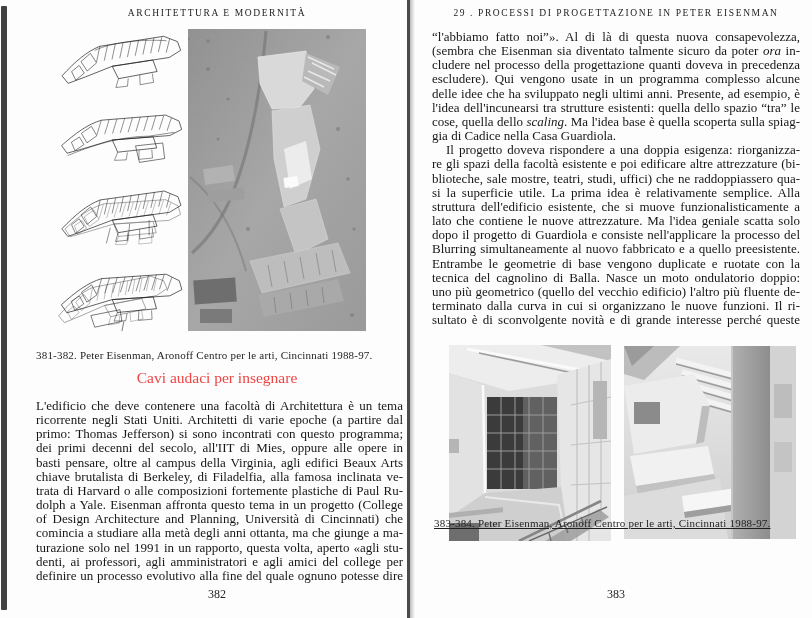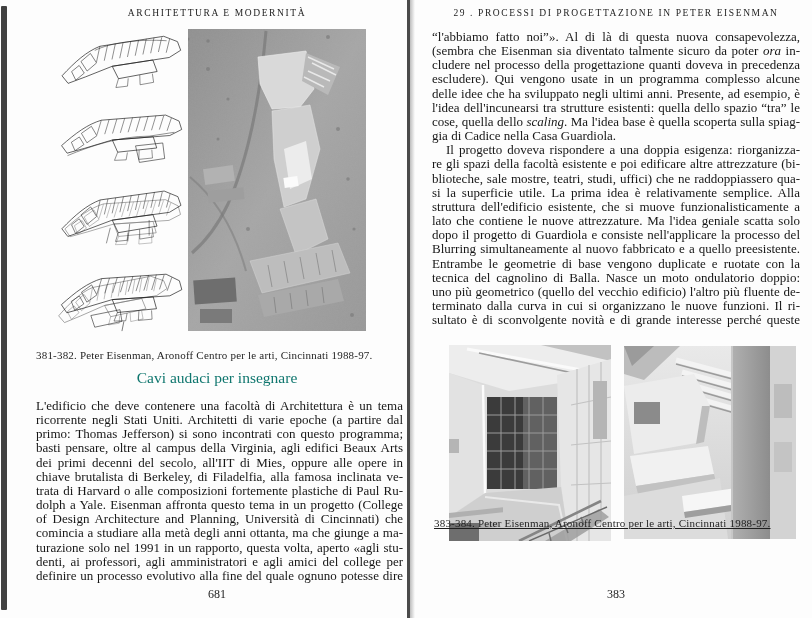--- a/index.html
+++ b/index.html
@@ -7,21 +7,21 @@
           font-family:"Liberation Serif","DejaVu Serif",serif;color:#1c1c1c;}
   .edge-bar{position:absolute;left:1px;top:6px;bottom:8px;width:6px;background:#414141;border-radius:1px;}
   .gutter-line{position:absolute;left:407px;top:0;bottom:0;width:3px;background:#4a4a4a;}
   .gutter-soft{position:absolute;left:410px;top:0;bottom:0;width:5px;background:linear-gradient(90deg,#bdbdbd,#fdfdfd);}
   .page{position:absolute;top:0;height:618px;}
   .page.left{left:28px;width:378px;}
   .page.right{left:432px;width:368px;}
   .running-header{position:absolute;top:8px;left:0;right:0;text-align:center;
                   font-size:9.5px;letter-spacing:1.6px;color:#222;}
   .caption{position:absolute;font-size:11px;color:#1e1e1e;letter-spacing:.2px;}
-  .section-heading{position:absolute;left:0;right:0;text-align:center;font-size:15.5px;color:#0f766e;}
+  .section-heading{position:absolute;left:0;right:0;text-align:center;font-size:15.5px;color:#ef4444;}
   .body-text{position:absolute;font-size:13px;line-height:14.15px;color:#161616;}
   .tline{text-align:justify;text-align-last:justify;white-space:normal;}
   .tlast{text-align-last:left;}
   .tindent{text-indent:14px;}
   .page-number{position:absolute;left:0;right:0;text-align:center;font-size:12px;color:#222;}
   .fig{position:absolute;}
   svg{display:block;}
 </style>
 </head>
 <body>
@@ -121,33 +121,33 @@
     </div>
 
     <div class="caption" style="left:8px;top:341px;margin-top:8px;">381-382. Peter Eisenman, Aronoff Centro per le arti, Cincinnati 1988-97.</div>
 
     <div class="section-heading" style="top:369px;">Cavi audaci per insegnare</div>
 
     <div class="body-text" style="left:8px;top:399px;width:367px;">
         <div class="tline">L'edificio che deve contenere una facoltà di Architettura è un tema</div>
         <div class="tline">ricorrente negli Stati Uniti. Architetti di varie epoche (a partire dal</div>
         <div class="tline">primo: Thomas Jefferson) si sono incontrati con questo programma;</div>
+        <div class="tline">dei primi decenni del secolo, all'IIT di Mies, oppure alle opere in</div>
         <div class="tline">basti pensare, oltre al campus della Virginia, agli edifici Beaux Arts</div>
-        <div class="tline">dei primi decenni del secolo, all'IIT di Mies, oppure alle opere in</div>
         <div class="tline">chiave brutalista di Berkeley, di Filadelfia, alla famosa inclinata ve-</div>
         <div class="tline">trata di Harvard o alle composizioni fortemente plastiche di Paul Ru-</div>
         <div class="tline">dolph a Yale. Eisenman affronta questo tema in un progetto (College</div>
         <div class="tline">of Design Architecture and Planning, Università di Cincinnati) che</div>
         <div class="tline">comincia a studiare alla metà degli anni ottanta, ma che giunge a ma-</div>
         <div class="tline">turazione solo nel 1991 in un rapporto, questa volta, aperto «agli stu-</div>
         <div class="tline">denti, ai professori, agli amministratori e agli amici del college per</div>
         <div class="tline">definire un processo evolutivo alla fine del quale ognuno potesse dire</div>
       </div>
 
-    <div class="page-number" style="top:587px;">681</div>
+    <div class="page-number" style="top:587px;">382</div>
   </div>
 
   <div class="page right">
 
     <div class="running-header">29 . PROCESSI DI PROGETTAZIONE IN PETER EISENMAN</div>
 
     <div class="body-text" style="left:0;top:30px;width:368px;">
         <div class="tline">“l'abbiamo fatto noi”». Al di là di questa nuova consapevolezza,</div>
         <div class="tline">(sembra che Eisenman sia diventato talmente sicuro da poter <i>ora</i> in-</div>
         <div class="tline">cludere nel processo della progettazione quanti doveva in precedenza</div>

